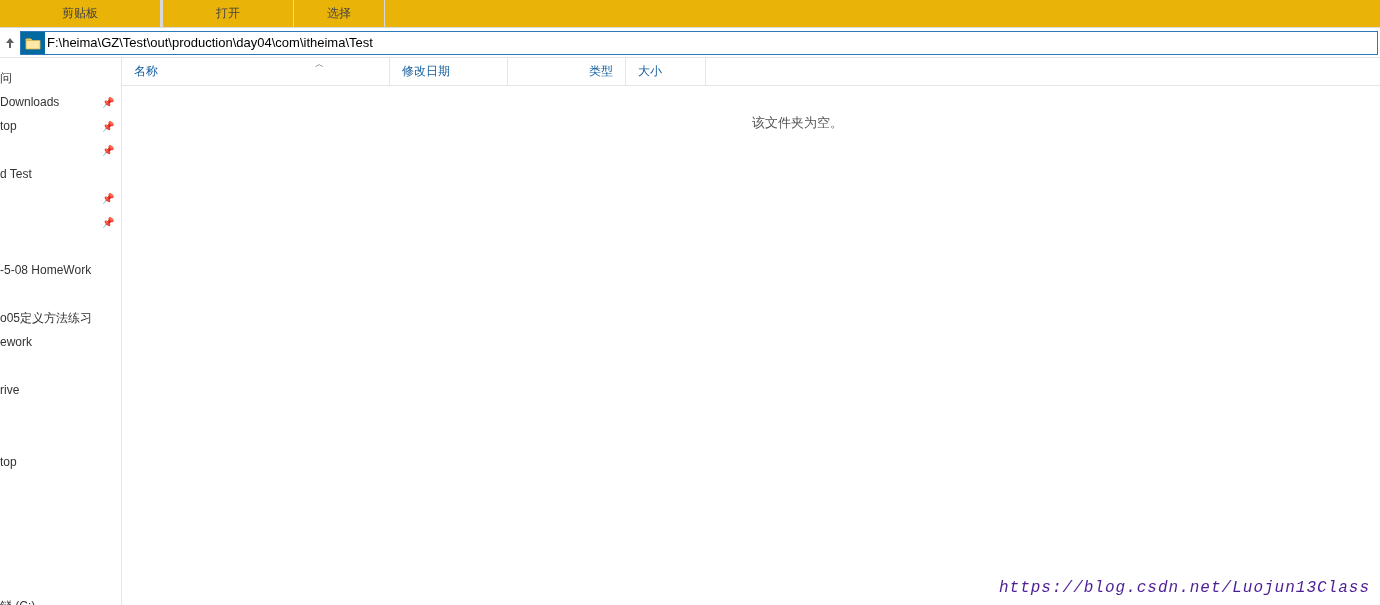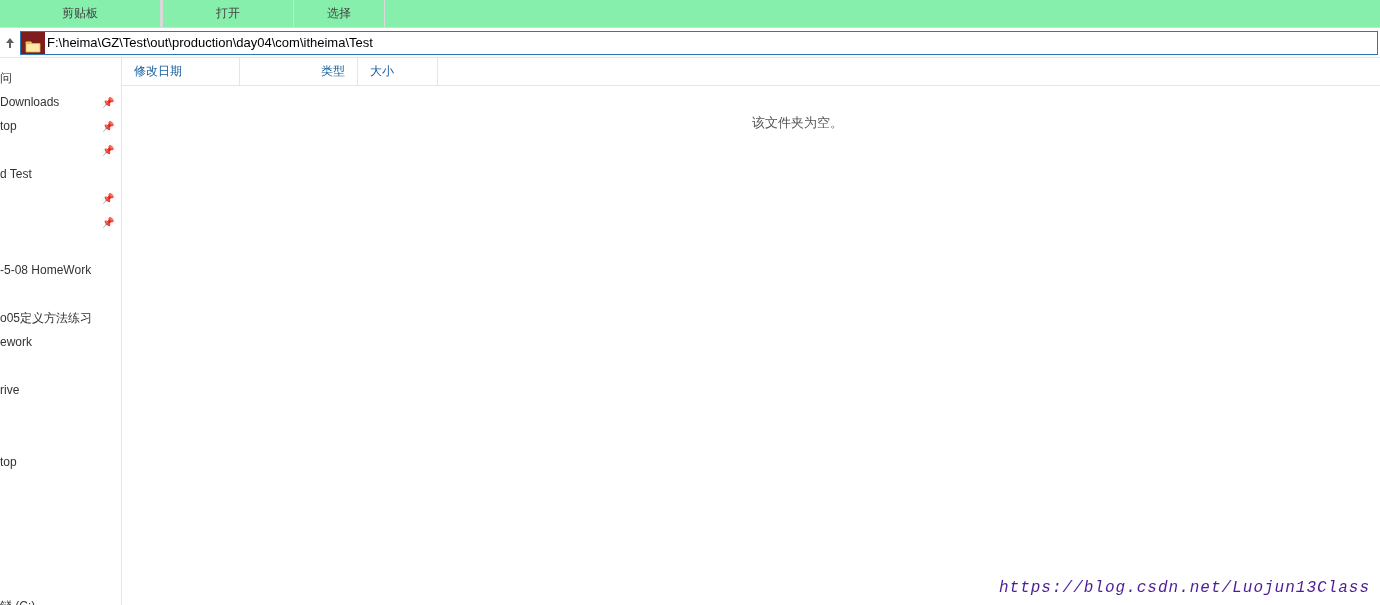--- a/index.html
+++ b/index.html
@@ -1,25 +1,25 @@
 <!DOCTYPE html>
 <html><head>
   <meta charset="utf-8">
   <style>
     * { margin: 0; padding: 0; box-sizing: border-box; font-family: "Microsoft YaHei", "Segoe UI", sans-serif; }
     body { background: #fff; width: 1380px; height: 605px; overflow: hidden; position: relative; font-size: 12px; color: #333; }
     
-    .ribbon { display: flex; height: 28px; border-bottom: 1px solid #d9d9d9; background: #86efac; }
+    .ribbon { display: flex; height: 28px; border-bottom: 1px solid #d9d9d9; background: #eab308; }
     .ribbon-section { display: flex; align-items: center; justify-content: center; position: relative; height: 100%; }
     .ribbon-div { width: 1px; height: 100%; background: #d9d9d9; }
     .ribbon-label { font-size: 12px; color: #444; }
     
     .addressbar-row { display: flex; align-items: center; height: 30px; padding: 3px 2px 3px 0; border-bottom: 1px solid #e5e5e5; }
     .up-arrow { width: 20px; height: 24px; display: flex; align-items: center; justify-content: center; cursor: pointer; color: #666; }
-    .address-input-wrap { flex: 1; height: 24px; border: 1px solid #2a7ab9; display: flex; align-items: flex-end; background: #7f1d1d; }
+    .address-input-wrap { flex: 1; height: 24px; border: 1px solid #2a7ab9; display: flex; align-items: center; background: #0369a1; }
     .folder-icon { width: 16px; height: 16px; margin: 0 4px; display: flex; align-items: center; justify-content: center; }
     .address-input { flex: 1; border: none; outline: none; font-size: 13px; color: #000; height: 100%; padding: 0 2px; font-family: "Segoe UI", sans-serif; }
     
     .main-area { display: flex; height: calc(100% - 58px); }
     .sidebar { width: 122px; border-right: 1px solid #e5e5e5; padding-top: 8px; overflow: hidden; }
     .sidebar-item { display: flex; align-items: center; justify-content: space-between; height: 24px; padding: 0 6px 0 0; color: #333; cursor: pointer; font-size: 12px; white-space: nowrap; }
     .sidebar-item .txt { overflow: hidden; }
     .pin { color: #888; font-size: 10px; transform: rotate(0deg); }
     .sidebar-gap { height: 24px; }
     
@@ -135,20 +135,24 @@
     <div class="sidebar-gap"></div>
     <div class="sidebar-gap"></div>
     <div class="sidebar-item">
         <span class="txt">鐩 (C:)</span>
       </div>
 
   </div>
 
   <div class="content">
     <div class="col-headers">
+      <div class="col name">
+        <span>名称</span>
+        <span class="sort-arrow">︿</span>
+      </div>
       <div class="col date">
           <span>修改日期</span>
         </div>
       <div class="col type">
           <span>类型</span>
         </div>
       <div class="col size">
           <span>大小</span>
         </div>
     </div>

